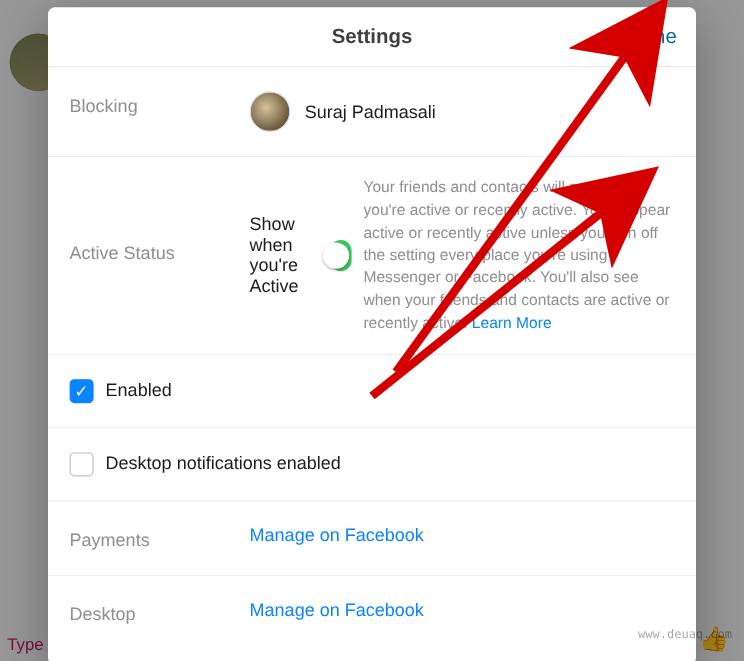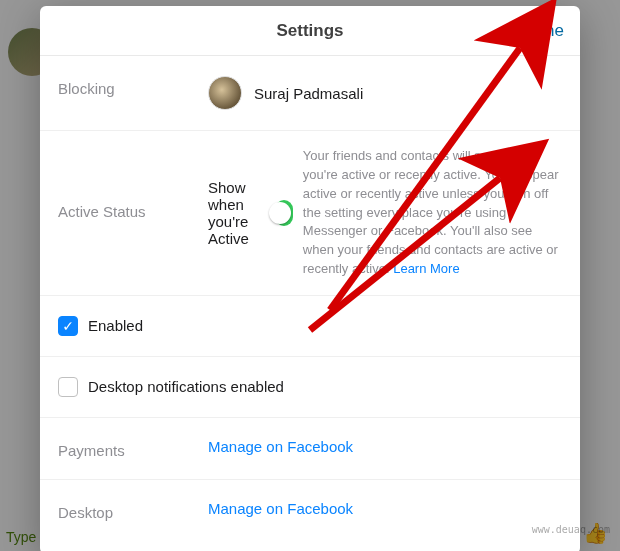--- a/index.html
+++ b/index.html
@@ -8,21 +8,21 @@
       font-family: -apple-system, BlinkMacSystemFont, "Segoe UI", Helvetica, Arial, sans-serif;
       background: #e8e8e8;
       position: relative;
       overflow: hidden;
     }
     .bg-avatar {
       position: absolute; left: 8px; top: 28px; width: 48px; height: 48px;
       border-radius: 50%; background: linear-gradient(135deg,#6a7a4a,#b8a67a);
     }
     .bg-type {
-      position: absolute; left: 6px; bottom: 6px; color: #4d7c0f; font-size: 14px;
+      position: absolute; left: 6px; bottom: 6px; color: #be185d; font-size: 14px;
     }
     .bg-like {
       position: absolute; right: 12px; bottom: 6px; font-size: 20px; color:#1877f2;
     }
     .modal-backdrop {
       position: absolute; inset: 0;
       background: rgba(0,0,0,0.35);
     }
     .modal {
       position: absolute;

